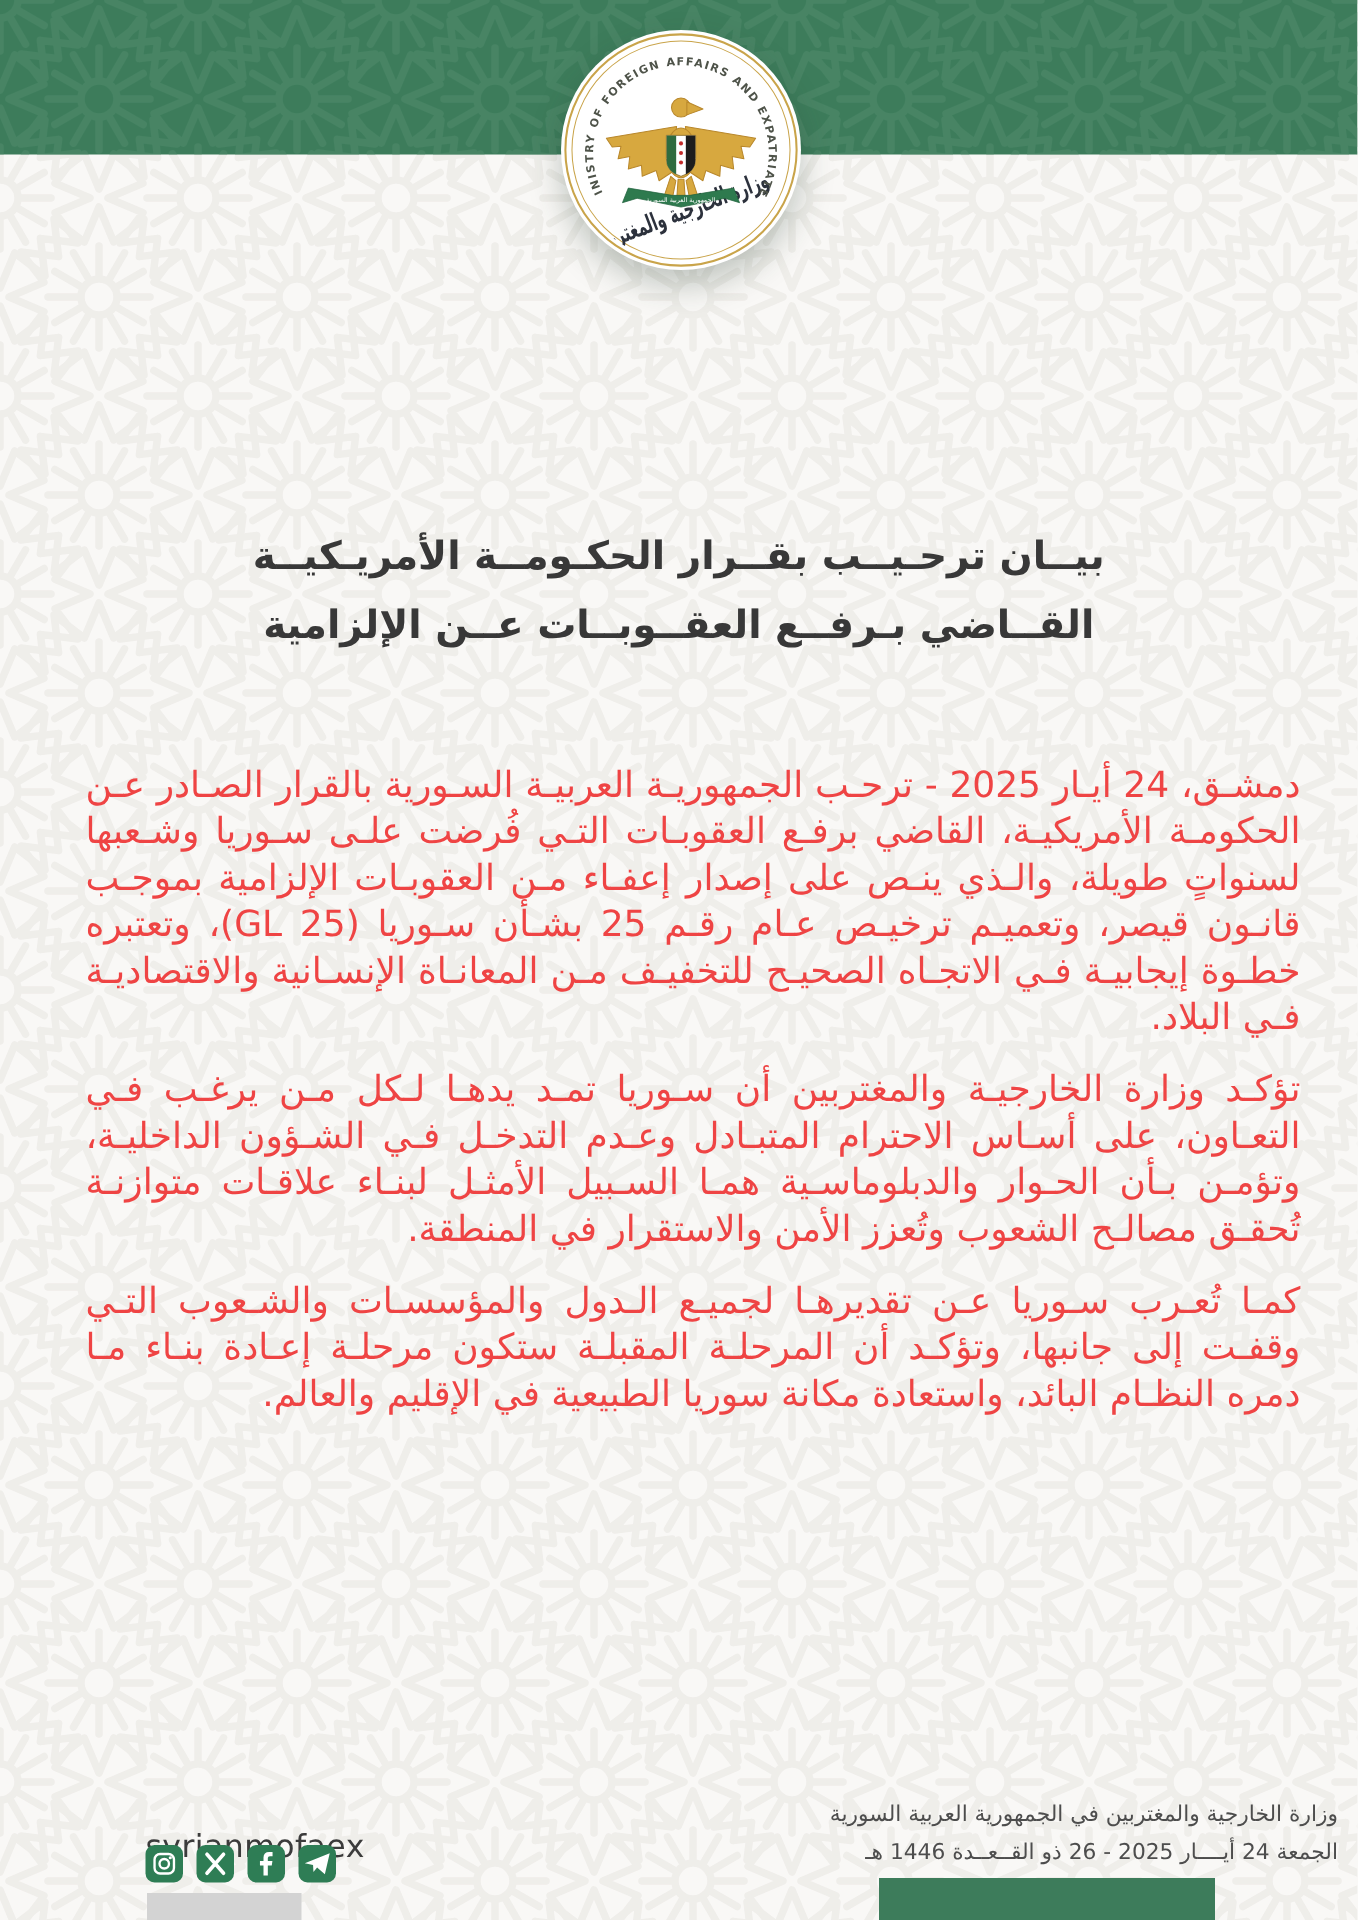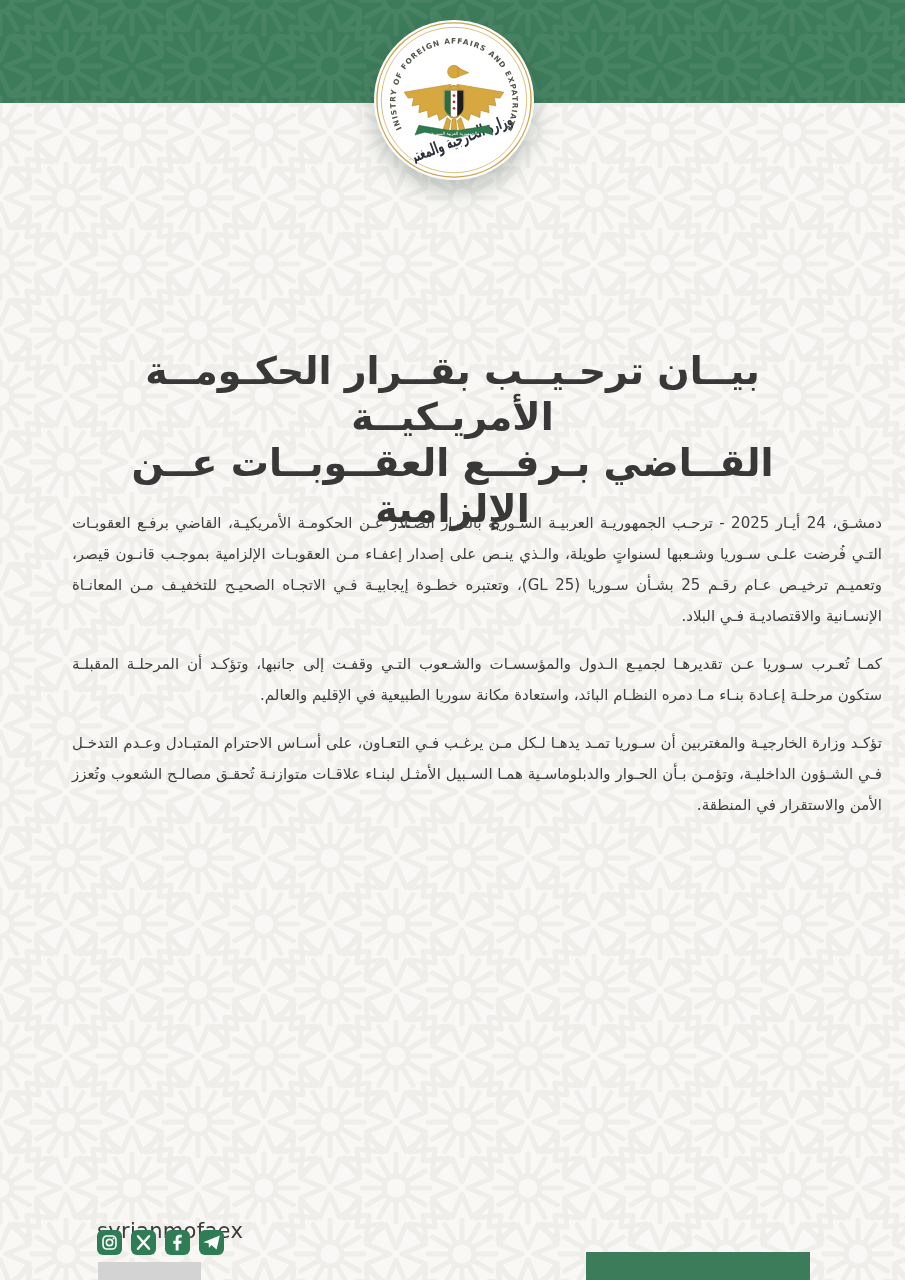--- a/index.html
+++ b/index.html
@@ -8,24 +8,24 @@
   .page{position:relative;width:905px;height:1280px;overflow:hidden;}
   .bg-svg{position:absolute;left:0;top:0;z-index:0;}
   
   .emblem{position:absolute;left:374px;top:20px;width:160px;height:160px;z-index:3;
           border-radius:50%;background:#ffffff;
           box-shadow:0 10px 22px rgba(40,60,48,.28);}
   .emblem svg{display:block;}
   
   .title{position:absolute;left:62px;top:348px;width:781px;z-index:2;
          direction:rtl;text-align:center;color:#383838;font-weight:bold;
-         font-size:38px;line-height:46px;letter-spacing:0;}
-  .bodytext{position:absolute;left:72px;top:508px;width:810px;z-index:2;
-            direction:rtl;text-align:justify;color:#404040;
-            font-size:15px;line-height:31px;}
+         font-size:26px;line-height:46px;letter-spacing:0;}
+  .bodytext{position:absolute;left:57px;top:508px;width:810px;z-index:2;
+            direction:rtl;text-align:justify;color:#ef4444;
+            font-size:24px;line-height:31px;}
   .bodytext p{margin:0 0 17px 0;}
   
   .handle{position:absolute;left:97px;top:1203px;z-index:2;color:#3b3b3b;
           font-size:21px;letter-spacing:.3px;margin-top:16px;}
   .social{position:absolute;left:97px;top:1230px;z-index:2;display:flex;gap:9px;}
   .sicon{width:25px;height:25px;border-radius:6px;background:#2e7d55;
          display:flex;align-items:center;justify-content:center;cursor:pointer;}
   .sicon svg{display:block;}
   .f-right{position:absolute;right:13px;top:1198px;width:420px;z-index:2;
            direction:rtl;text-align:right;color:#4d4d4d;font-size:14.5px;line-height:25px;}
@@ -135,22 +135,22 @@
     </svg>
   </div>
 
   <div class="title">
     <div>بيــان ترحـيــب بقــرار الحكـومــة الأمريـكيــة</div>
     <div>القــاضي بـرفــع العقــوبــات عــن الإلزامية</div>
   </div>
 
   <div class="bodytext">
     <p>دمشـق، 24 أيـار 2025 - ترحـب الجمهوريـة العربيـة السـورية بالقرار الصـادر عـن الحكومـة الأمريكيـة، القاضي برفـع العقوبـات التـي فُرضت علـى سـوريا وشـعبها لسنواتٍ طويلة، والـذي ينـص على إصدار إعفـاء مـن العقوبـات الإلزامية بموجـب قانـون قيصر، وتعميـم ترخيـص عـام رقـم 25 بشـأن سـوريا (GL 25)، وتعتبره خطـوة إيجابيـة فـي الاتجـاه الصحيـح للتخفيـف مـن المعانـاة الإنسـانية والاقتصاديـة فـي البلاد.</p>
+    <p>تؤكـد وزارة الخارجيـة والمغتربين أن سـوريا تمـد يدهـا لـكل مـن يرغـب فـي التعـاون، على أسـاس الاحترام المتبـادل وعـدم التدخـل فـي الشـؤون الداخليـة، وتؤمـن بـأن الحـوار والدبلوماسـية همـا السـبيل الأمثـل لبنـاء علاقـات متوازنـة تُحقـق مصالـح الشعوب وتُعزز الأمن والاستقرار في المنطقة.</p>
     <p>كمـا تُعـرب سـوريا عـن تقديرهـا لجميـع الـدول والمؤسسـات والشـعوب التـي وقفـت إلى جانبها، وتؤكـد أن المرحلـة المقبلـة ستكون مرحلـة إعـادة بنـاء مـا دمره النظـام البائد، واستعادة مكانة سوريا الطبيعية في الإقليم والعالم.</p>
-    <p>تؤكـد وزارة الخارجيـة والمغتربين أن سـوريا تمـد يدهـا لـكل مـن يرغـب فـي التعـاون، على أسـاس الاحترام المتبـادل وعـدم التدخـل فـي الشـؤون الداخليـة، وتؤمـن بـأن الحـوار والدبلوماسـية همـا السـبيل الأمثـل لبنـاء علاقـات متوازنـة تُحقـق مصالـح الشعوب وتُعزز الأمن والاستقرار في المنطقة.</p>
   </div>
 
   <div class="handle">syrianmofaex</div>
 
   <div class="social">
     <div class="sicon">
       <svg width="21" height="21" viewBox="0 0 24 24">
         <rect x="4.6" y="4.6" width="14.8" height="14.8" rx="4.2" fill="none" stroke="#ffffff" stroke-width="1.8"></rect>
         <circle cx="12" cy="12" r="3.6" fill="none" stroke="#ffffff" stroke-width="1.8"></circle>
         <circle cx="16.6" cy="7.4" r="1.2" fill="#ffffff"></circle>
@@ -167,18 +167,20 @@
       </svg>
     </div>
     <div class="sicon">
       <svg width="21" height="21" viewBox="0 0 24 24">
         <polygon points="2.5,11.6 21.5,4 17.8,20 11.9,14.9 9.1,18.2 8.8,12.9" fill="#ffffff"></polygon>
       </svg>
     </div>
   </div>
 
   <div class="f-right">
+    <div>وزارة الخارجية والمغتربين في الجمهورية العربية السورية</div>
+    <div>الجمعة 24 أيــــار 2025 - 26 ذو القــعــدة 1446 هـ</div>
   </div>
 
   <div class="gray-block"></div>
   <div class="green-block"></div>
 
 </div>
 
 </body></html>

